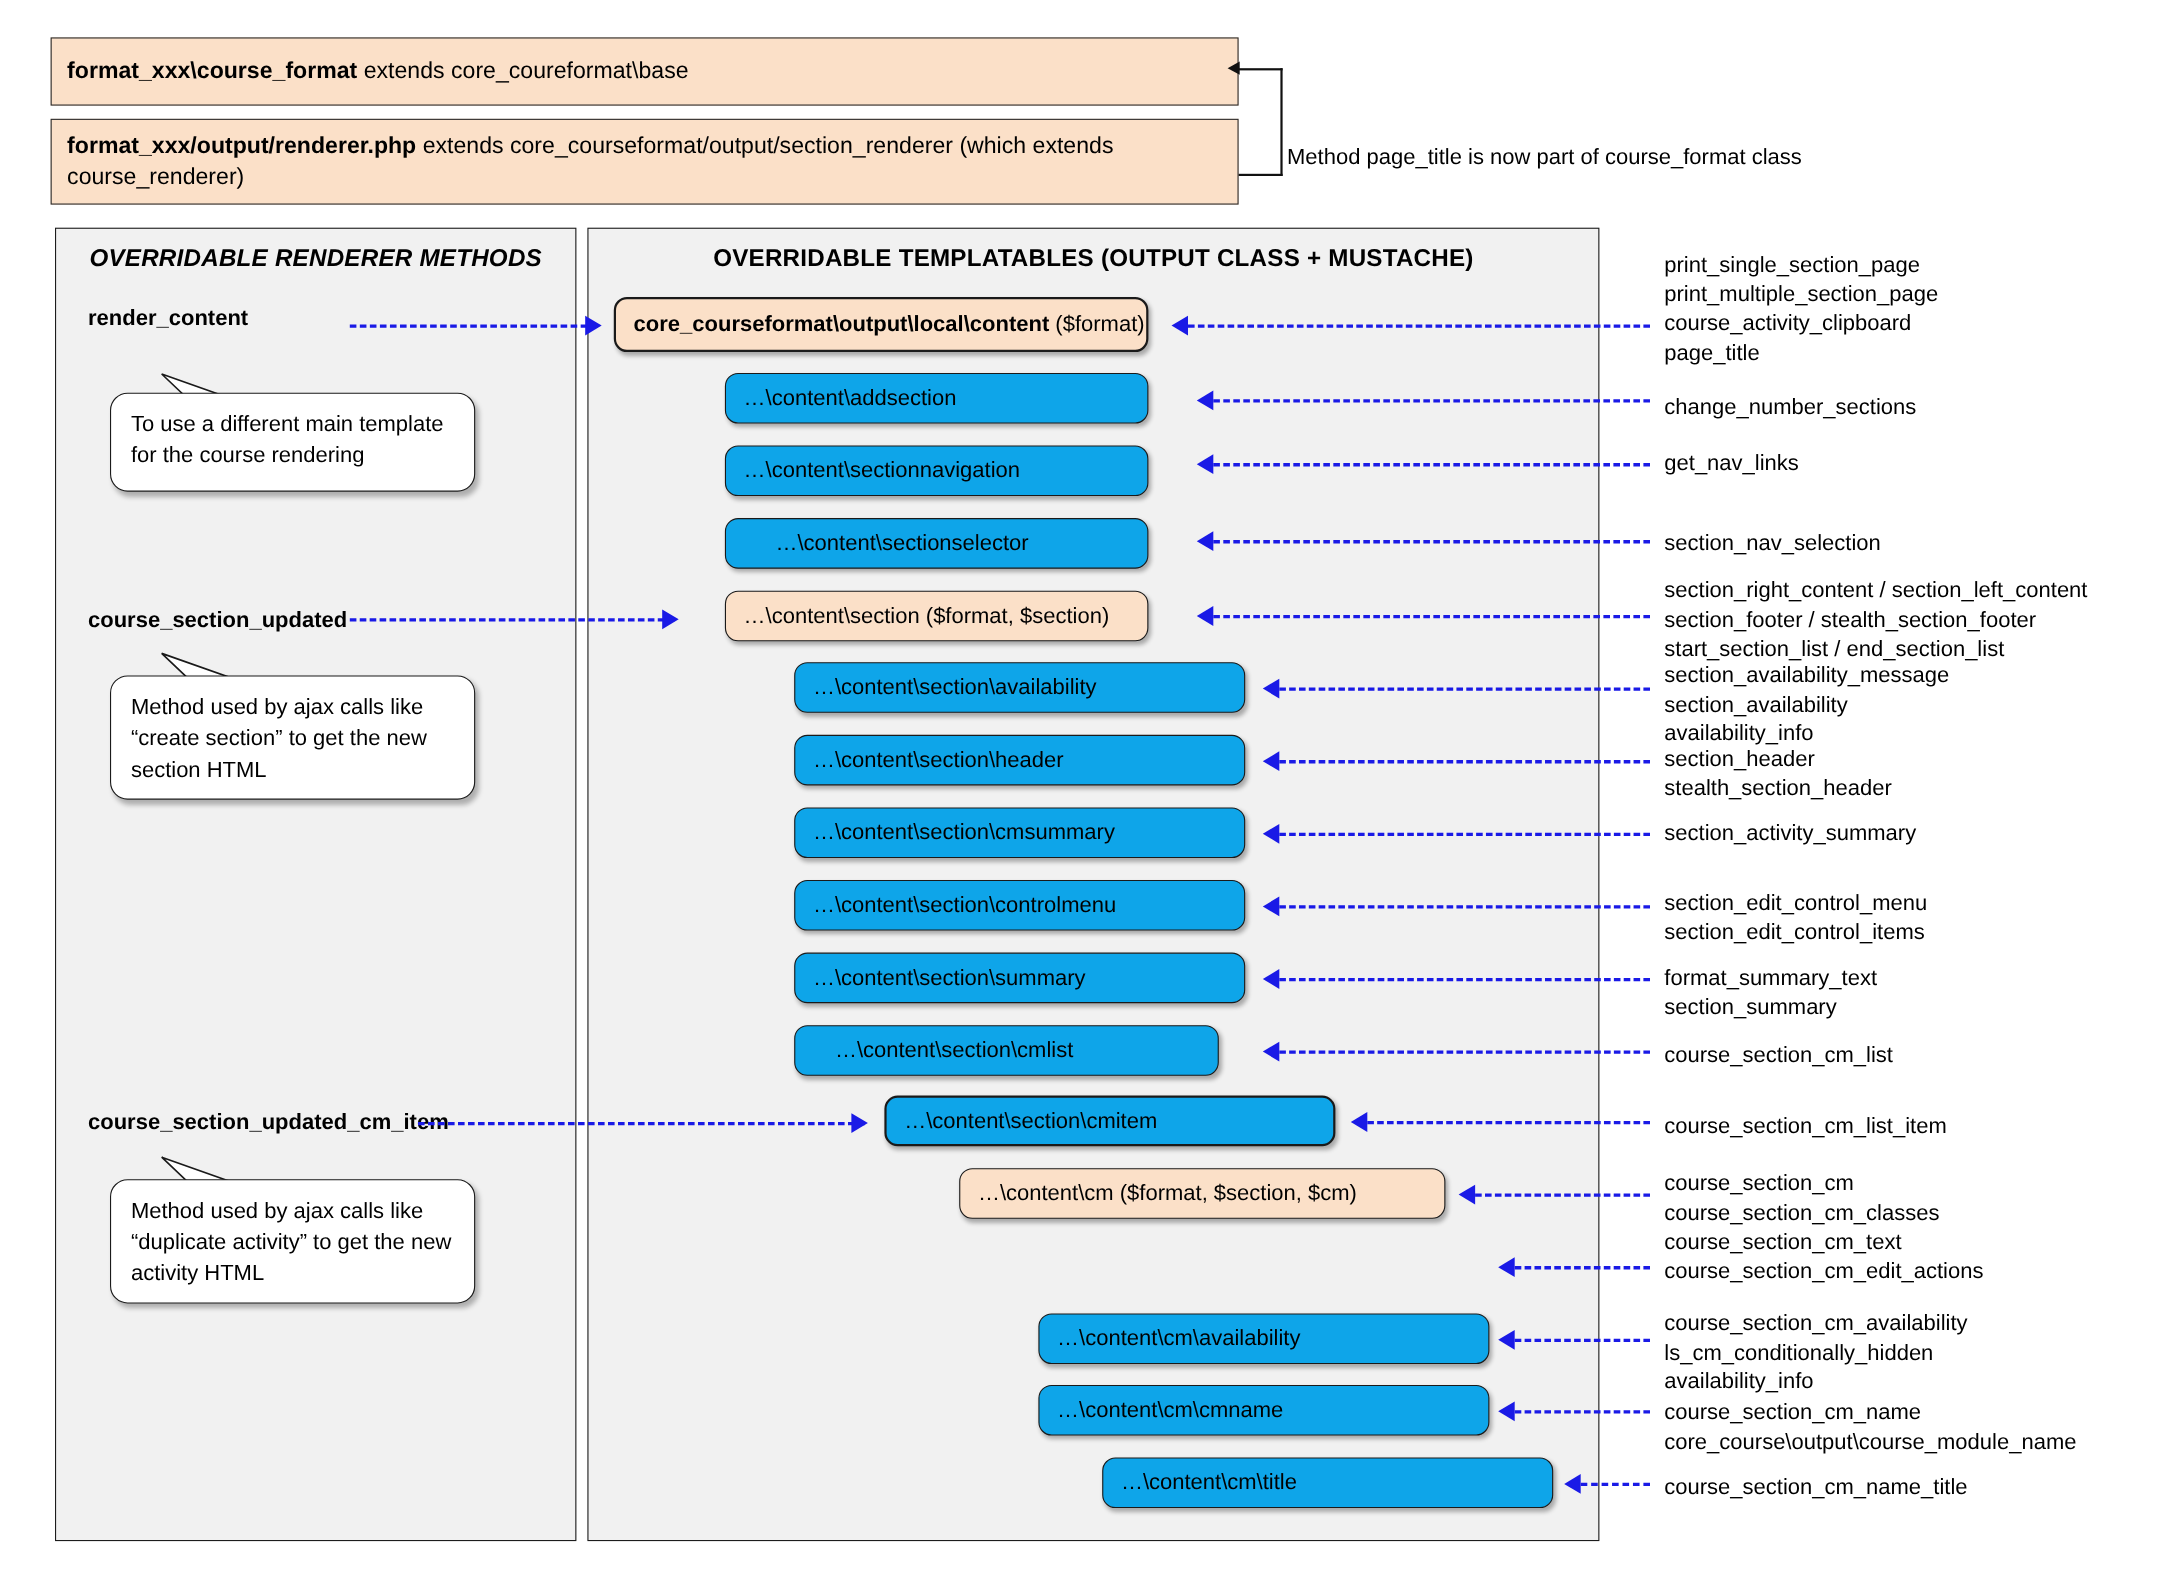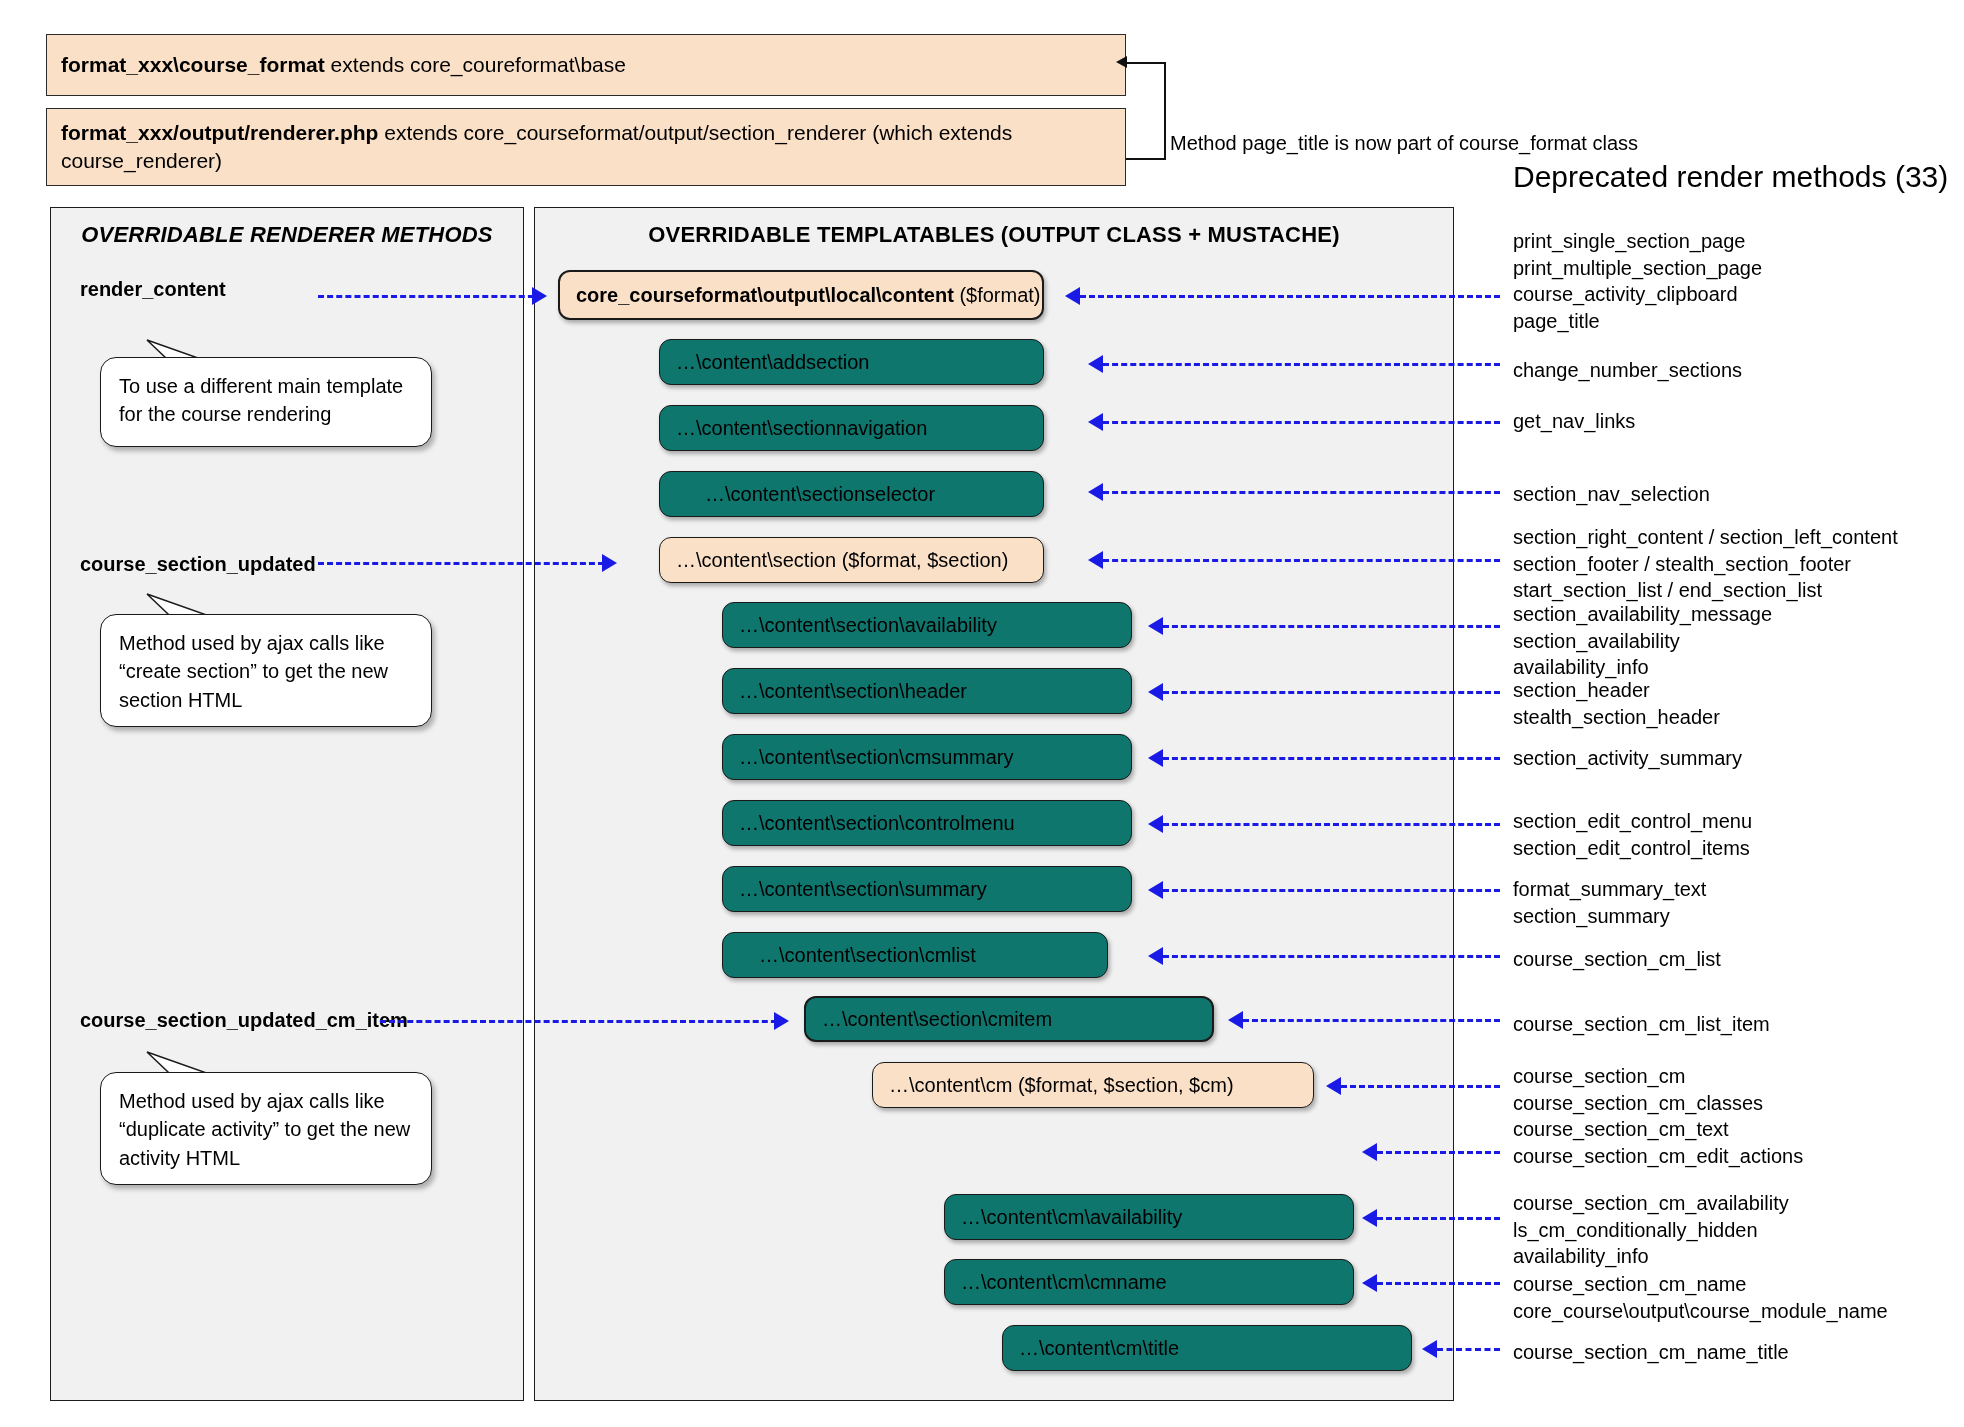--- a/index.html
+++ b/index.html
@@ -112,21 +112,21 @@
   }
   .callout-tail {
     position: absolute;
     pointer-events: none;
   }
 
   
   .node {
     position: absolute;
     box-sizing: border-box;
-    background: #0f766e;
+    background: #0ea5e9;
     border: 1.5px solid #1a1a1a;
     border-radius: 12px;
     font-size: 20px;
     display: flex;
     align-items: center;
     padding-left: 16px;
     box-shadow: 2px 3px 4px rgba(0,0,0,0.30);
   }
   .node.peach { background: #fbe0c8; }
   .node.strong { border-width: 2.5px; }
@@ -166,21 +166,20 @@
   </div>
 
   <div class="hdrbox" id="hdr2">
     <span><span class="b">format_xxx/output/renderer.php</span><span> extends core_courseformat/output/section_renderer (which extends course_renderer)</span></span>
   </div>
 
   <div class="brace"></div>
   <div class="brace-arrow"></div>
 
   <div class="hdrnote">Method page_title is now part of course_format class</div>
-  <div class="dep-title">Deprecated render methods (33)</div>
 
   <div class="panel" id="panel-left">
     <div class="panel-title">OVERRIDABLE RENDERER METHODS</div>
   </div>
 
   <div class="panel" id="panel-center">
     <div class="panel-title">OVERRIDABLE TEMPLATABLES (OUTPUT CLASS + MUSTACHE)</div>
   </div>
 
   <div class="method" style="left:80px; top:278px;">render_content</div>

